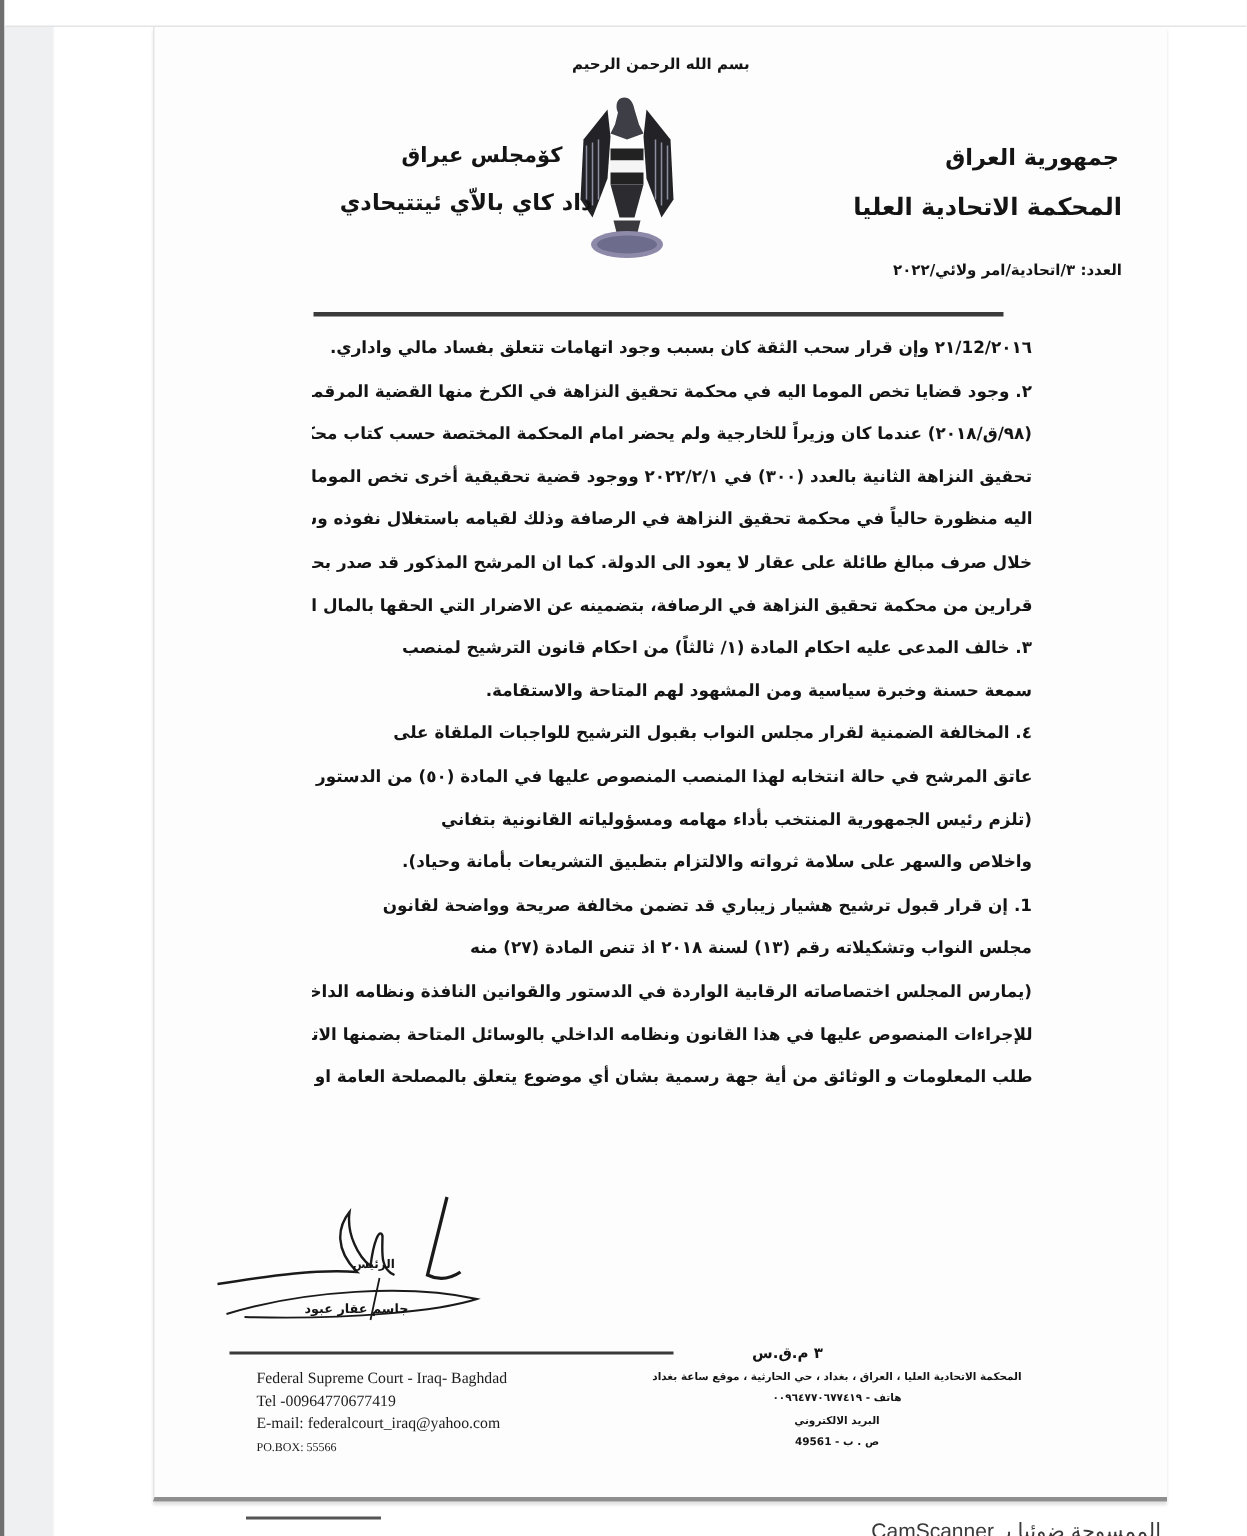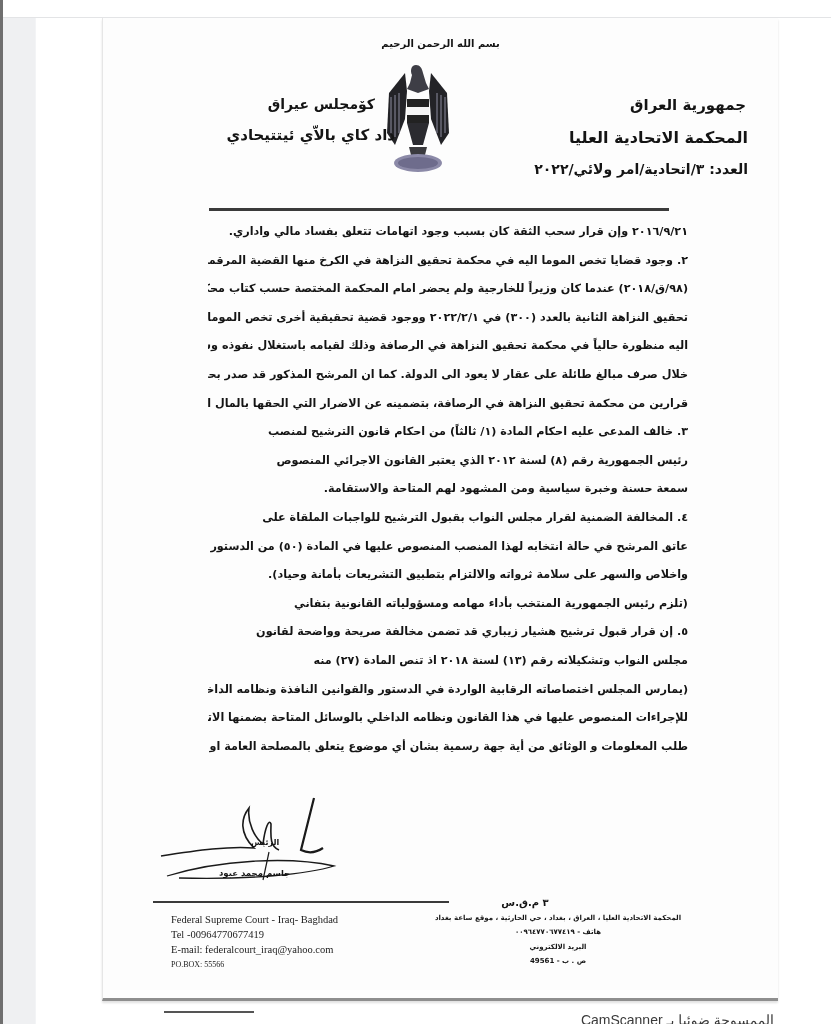--- a/index.html
+++ b/index.html
@@ -22,33 +22,33 @@
     position: absolute; left: 66px; top: 0; width: 675px; height: 980px;
     background: #fdfdfd;
     border-left: 1px solid #e6e6e6;
     border-bottom: 3px solid #8e8e8e;
     box-shadow: 0 2px 2px rgba(0,0,0,0.12);
   }
   .ar { direction: rtl; font-family: "DejaVu Sans", sans-serif; font-weight: bold; color: #141414; }
   .basmala { position: absolute; left: 0; width: 675px; top: 20px; text-align: center; font-size: 10px; }
   .head-r { position: absolute; right: 30px; top: 78px; width: 240px; text-align: right; }
   .head-r .t1 { font-size: 15px; margin-bottom: 14px; margin-right: 2px; }
-  .head-r .t2 { font-size: 16px; margin-bottom: 14px; }
-  .head-r .t3 { font-size: 14px; }
+  .head-r .t2 { font-size: 16px; margin-bottom: 28px; }
+  .head-r .t3 { font-size: 10px; }
   .head-l { position: absolute; left: 72px; top: 78px; width: 220px; text-align: right; }
   .head-l .t1 { font-size: 14px; margin-bottom: 14px; margin-right: 20px; }
   .head-l .t2 { font-size: 15px; }
   .emblem { position: absolute; left: 280px; top: 45px; width: 70px; height: 112px; }
   .hr-top { position: absolute; left: 106px; top: 190px; width: 460px; height: 3px; background: #3b3b3b; }
   .body-text {
     position: absolute; left: 105px; top: 200px; width: 480px;
     font-size: 11.2px; line-height: 28.6px; text-align: justify; text-align-last: right;
   }
   .body-text .ln { display: block; white-space: nowrap; overflow: hidden; text-align: right; }
-  .sig { position: absolute; left: 56px; top: 770px; width: 240px; height: 100px; text-align: right; }
+  .sig { position: absolute; left: 40px; top: 770px; width: 240px; height: 100px; text-align: right; }
   .sig .name { position: absolute; left: 60px; top: 80px; font-size: 8.5px; }
   .sig .title { position: absolute; left: 92px; top: 50px; font-size: 8px; }
   .hr-bottom { position: absolute; left: 50px; top: 883px; width: 296px; height: 2px; background: #3a3a3a; }
   .footer-en { position: absolute; left: 68px; top: 894px; font-family: "Liberation Serif", serif; font-weight: normal; color: #1b1b1b; }
   .footer-en div { font-size: 10.5px; line-height: 15px; }
   .footer-en .po { font-size: 8px; }
   .footer-ar { position: absolute; left: 310px; top: 878px; width: 290px; font-size: 7px; }
   .footer-ar div { text-align: center; line-height: 14.5px; }
   .footer-ar .pg { font-size: 10px; margin-right: 66px; }
   .cam { position: absolute; left: 0; top: 992px; width: 794px; text-align: right; }
@@ -91,50 +91,49 @@
     </div>
 
     <div class="head-l ar">
       <div class="t1">كوٚمجلس عیراق</div>
       <div class="t2">داد كاي بالاّي ئيتتيحادي</div>
     </div>
 
     <div class="hr-top"></div>
 
     <div class="body-text ar">
-      <span class="ln">٢٠١٦/٩/٢١ وإن قرار سحب الثقة كان بسبب وجود اتهامات تتعلق بفساد مالي واداري.</span>
+      <span class="ln">٢٠١٦/12/٢١ وإن قرار سحب الثقة كان بسبب وجود اتهامات تتعلق بفساد مالي واداري.</span>
       <span class="ln">٢. وجود قضايا تخص الموما اليه في محكمة تحقيق النزاهة في الكرخ منها القضية المرقمة</span>
       <span class="ln">(٩٨/ق/٢٠١٨) عندما كان وزيراً للخارجية ولم يحضر امام المحكمة المختصة حسب كتاب محكمة</span>
       <span class="ln">تحقيق النزاهة الثانية بالعدد (٣٠٠) في ٢٠٢٢/٢/١ ووجود قضية تحقيقية أخرى تخص الموما</span>
       <span class="ln">اليه منظورة حالياً في محكمة تحقيق النزاهة في الرصافة وذلك لقيامه باستغلال نفوذه وسلطته من</span>
       <span class="ln">خلال صرف مبالغ طائلة على عقار لا يعود الى الدولة. كما ان المرشح المذكور قد صدر بحقه</span>
       <span class="ln">قرارين من محكمة تحقيق النزاهة في الرصافة، بتضمينه عن الاضرار التي الحقها بالمال العام.</span>
       <span class="ln">٣. خالف المدعى عليه احكام المادة (١/ ثالثاً) من احكام قانون الترشيح لمنصب</span>
-      <span class="ln">رئيس الجمهورية رقم (٨) لسنة ٢٠١٢ الذي يعتبر القانون الاجرائي المنصوص</span>
       <span class="ln">سمعة حسنة وخبرة سياسية ومن المشهود لهم المتاحة والاستقامة.</span>
       <span class="ln">٤. المخالفة الضمنية لقرار مجلس النواب بقبول الترشيح للواجبات الملقاة على</span>
       <span class="ln">عاتق المرشح في حالة انتخابه لهذا المنصب المنصوص عليها في المادة (٥٠) من الدستور التي</span>
+      <span class="ln">(تلزم رئيس الجمهورية المنتخب بأداء مهامه ومسؤولياته القانونية بتفاني</span>
       <span class="ln">واخلاص والسهر على سلامة ثرواته والالتزام بتطبيق التشريعات بأمانة وحياد).</span>
-      <span class="ln">(تلزم رئيس الجمهورية المنتخب بأداء مهامه ومسؤولياته القانونية بتفاني</span>
-      <span class="ln">٥. إن قرار قبول ترشيح هشيار زيباري قد تضمن مخالفة صريحة وواضحة لقانون</span>
+      <span class="ln">1. إن قرار قبول ترشيح هشيار زيباري قد تضمن مخالفة صريحة وواضحة لقانون</span>
       <span class="ln">مجلس النواب وتشكيلاته رقم (١٣) لسنة ٢٠١٨ اذ تنص المادة (٢٧) منه</span>
       <span class="ln">(يمارس المجلس اختصاصاته الرقابية الواردة في الدستور والقوانين النافذة ونظامه الداخلي وفقاً</span>
       <span class="ln">للإجراءات المنصوص عليها في هذا القانون ونظامه الداخلي بالوسائل المتاحة بضمنها الاتي:</span>
       <span class="ln">طلب المعلومات و الوثائق من أية جهة رسمية بشان أي موضوع يتعلق بالمصلحة العامة او حقوق</span>
     </div>
 
     <div class="sig">
       <svg width="240" height="100" viewBox="0 0 240 100">
         <path d="M2 68 C40 62 70 58 95 60 C80 45 82 30 90 20 C88 35 96 50 104 56 C106 40 110 30 112 36 C112 46 110 58 120 62" fill="none" stroke="#1a1a1a" stroke-width="1.6"></path>
         <path d="M8 88 C60 72 130 68 175 78 C150 86 90 92 20 90" fill="none" stroke="#1a1a1a" stroke-width="1.3"></path>
         <path d="M155 10 C150 30 145 50 142 62 C150 66 158 64 164 60" fill="none" stroke="#1a1a1a" stroke-width="2.2"></path>
         <path d="M110 64 L104 92" stroke="#1a1a1a" stroke-width="1.2"></path>
       </svg>
       <div class="title ar">الرئيس</div>
-      <div class="name ar">جاسم محمد عبود</div>
+      <div class="name ar">جاسم عقار عبود</div>
     </div>
 
     <div class="hr-bottom"></div>
 
     <div class="footer-en">
       <div>Federal Supreme Court - Iraq- Baghdad</div>
       <div>Tel -00964770677419</div>
       <div>E-mail: federalcourt_iraq@yahoo.com</div>
       <div class="po">PO.BOX: 55566</div>
     </div>

